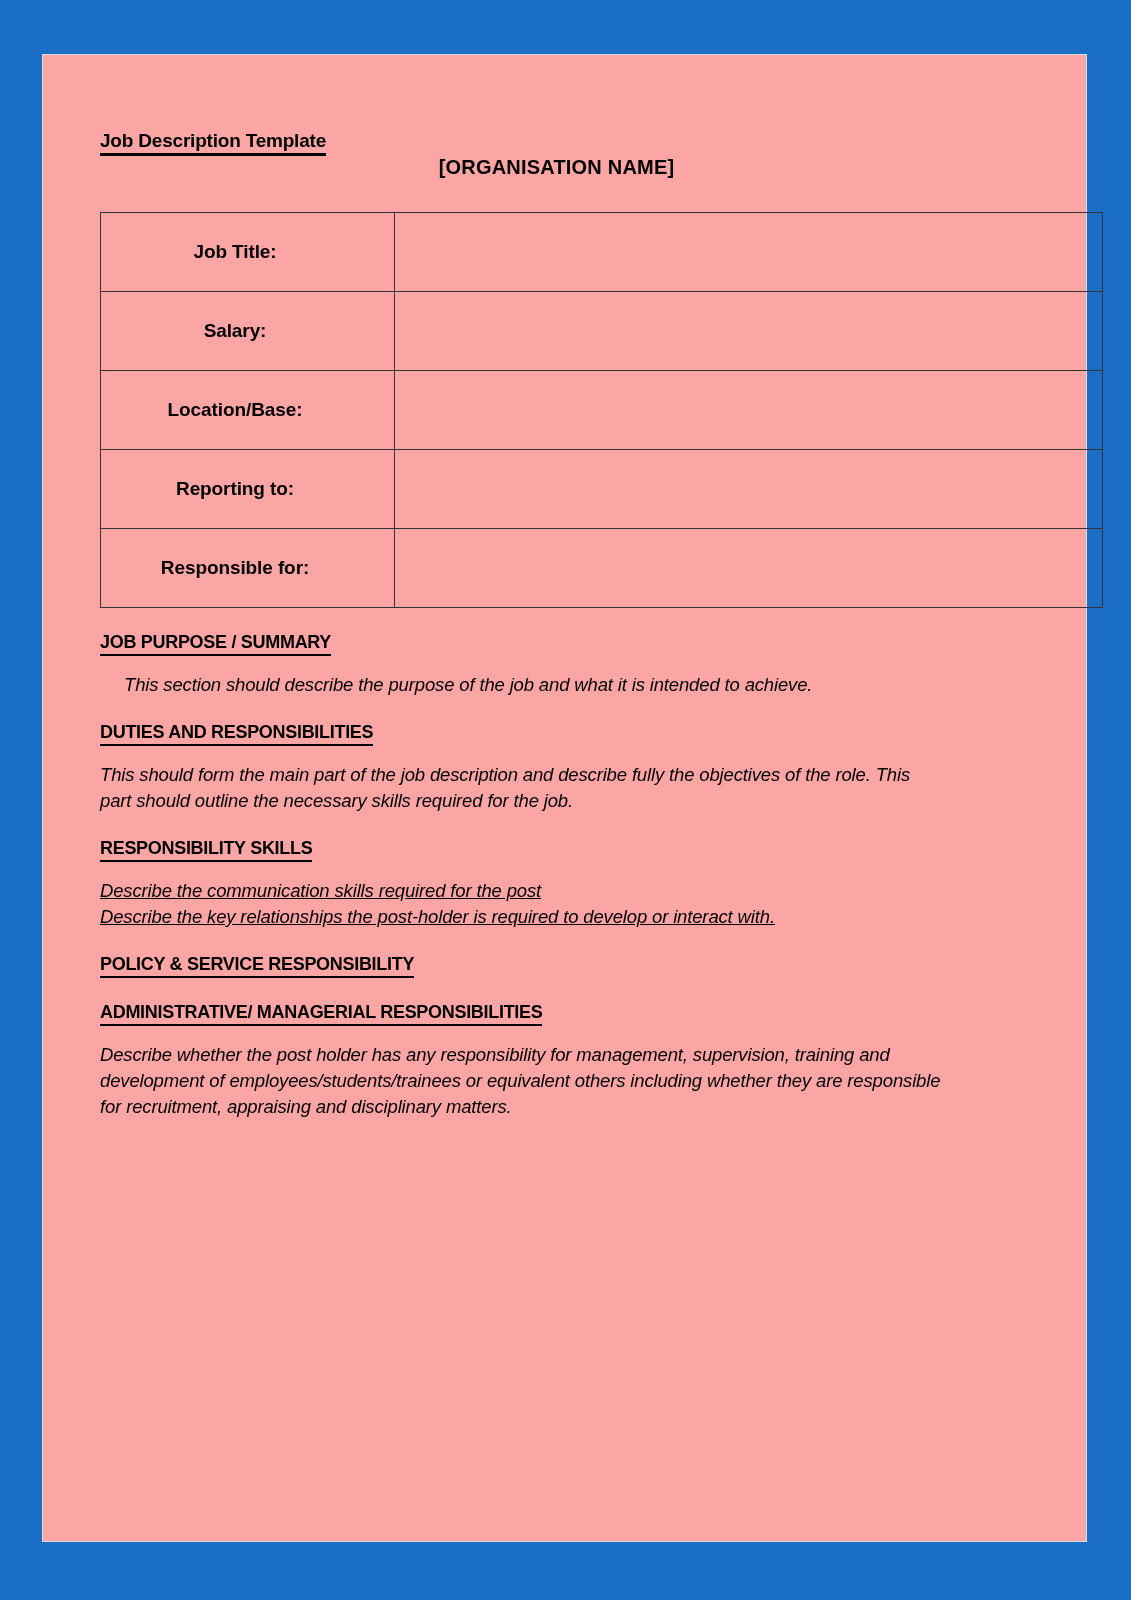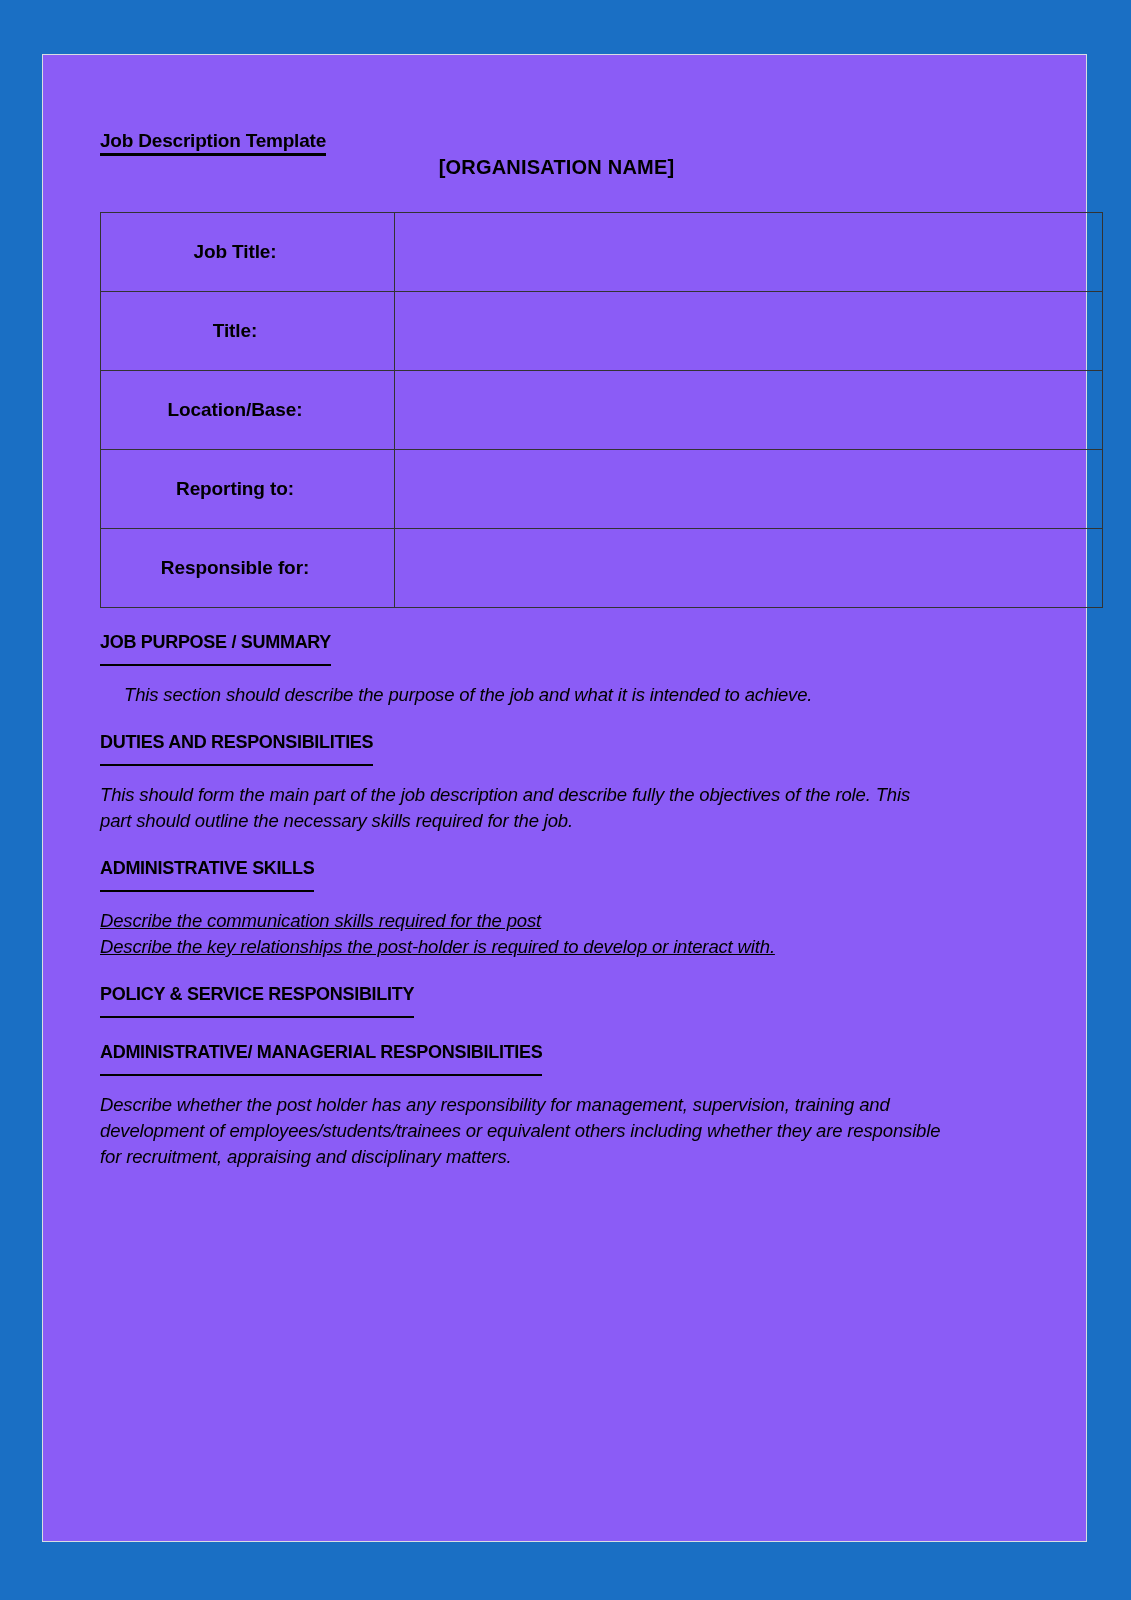--- a/index.html
+++ b/index.html
@@ -12,21 +12,21 @@
     background: #1a6fc4;
     font-family: "Liberation Sans", sans-serif;
     overflow: hidden;
   }
   .page-frame {
     position: absolute;
     left: 43px;
     top: 55px;
     width: 1043px;
     height: 1486px;
-    background: #8b5cf6;
+    background: #fca5a5;
     box-shadow: 0 0 0 1px #d8dde2;
   }
   .page-body {
     position: absolute;
     left: 57px;
     top: 75px;
     width: 953px;
   }
 
   
@@ -83,21 +83,21 @@
   
   .section {
     margin-top: 24px;
   }
   .section-heading {
     font-size: 18px;
     font-weight: bold;
     color: #000;
     display: inline-block;
     border-bottom: 2.6px solid #000;
-    padding-bottom: 11px;
+    padding-bottom: 1px;
     letter-spacing: -0.3px;
     line-height: 21px;
   }
   .section-body {
     margin-top: 16px;
     font-size: 18.5px;
     font-style: italic;
     line-height: 26px;
     color: #000;
     letter-spacing: -0.15px;
@@ -127,21 +127,21 @@
       <span class="org-name">[ORGANISATION NAME]</span>
     </div>
 
     <table class="info-table">
       <tbody>
         <tr>
           <td class="label-cell">Job Title:</td>
           <td class="value-cell"></td>
         </tr>
         <tr>
-          <td class="label-cell">Title:</td>
+          <td class="label-cell">Salary:</td>
           <td class="value-cell"></td>
         </tr>
         <tr>
           <td class="label-cell">Location/Base:</td>
           <td class="value-cell"></td>
         </tr>
         <tr>
           <td class="label-cell">Reporting to:</td>
           <td class="value-cell"></td>
         </tr>
@@ -161,21 +161,21 @@
 
     <div class="section sec-duties">
       <div>
         <span class="section-heading">DUTIES AND RESPONSIBILITIES</span>
       </div>
       <div class="section-body"><span>This should form the </span><b>main</b><span> part of the job description and describe fully the objectives of the role. This part should outline the necessary skills required for the job.</span></div>
     </div>
 
     <div class="section sec-comm">
       <div>
-        <span class="section-heading">ADMINISTRATIVE SKILLS</span>
+        <span class="section-heading">RESPONSIBILITY SKILLS</span>
       </div>
       <div class="section-body">
         <div>Describe the communication skills required for the post</div>
         <div>Describe the key relationships the post-holder is required to develop or interact with.</div>
       </div>
     </div>
 
     <div class="section sec-policy">
       <div>
         <span class="section-heading">POLICY &amp; SERVICE RESPONSIBILITY</span>

